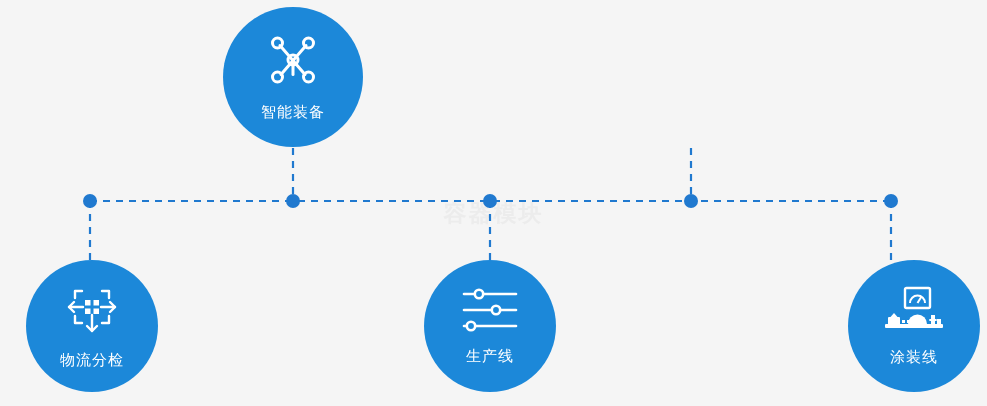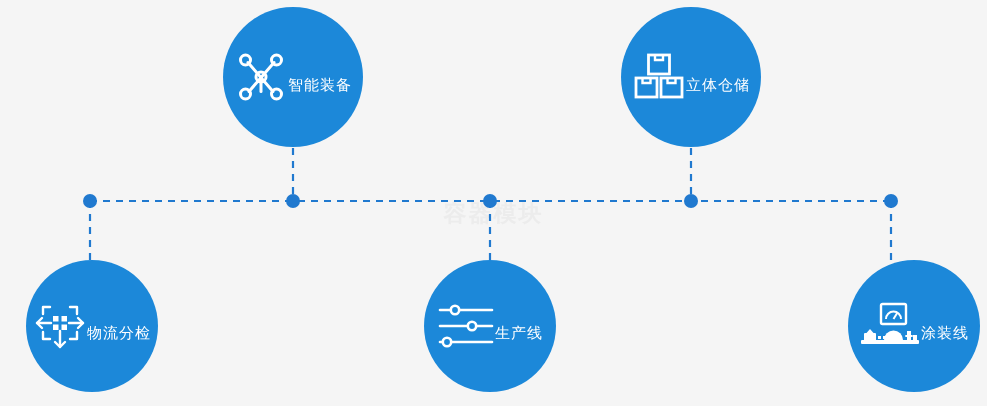--- a/index.html
+++ b/index.html
@@ -45,21 +45,21 @@
     margin-left: -7px;
     margin-top: -7px;
     border-radius: 50%;
     background: #2079cf;
   }
   .circle {
     position: absolute;
     border-radius: 50%;
     background: #1c88d9;
     display: flex;
-    flex-direction: row;
+    flex-direction: column;
     align-items: center;
     justify-content: center;
     box-sizing: border-box;
   }
   .circle .icon {
     display: block;
     line-height: 0;
   }
   .circle .circle-label {
     margin-top: 14px;
@@ -105,35 +105,20 @@
           <circle cx="42.5" cy="10" r="5"></circle>
           <circle cx="27" cy="27" r="5"></circle>
           <circle cx="11.5" cy="44" r="5"></circle>
           <circle cx="42.5" cy="44" r="5"></circle>
         </g>
       </svg>
     </span>
     <span class="circle-label">智能装备</span>
   </div>
 
-  <div class="circle top" style="left:621px; top:7px; width:140px; height:140px;">
-    <span class="icon">
-      <svg width="54" height="50" viewBox="0 0 54 50" xmlns="http://www.w3.org/2000/svg">
-        <g fill="none" stroke="#ffffff" stroke-width="2.8">
-          <rect x="16.5" y="3" width="21" height="19"></rect>
-          <path d="M23 3 v5 h8 v-5" stroke-width="2.4"></path>
-          <rect x="4" y="26" width="21" height="19"></rect>
-          <path d="M10.5 26 v5 h8 v-5" stroke-width="2.4"></path>
-          <rect x="29" y="26" width="21" height="19"></rect>
-          <path d="M35.5 26 v5 h8 v-5" stroke-width="2.4"></path>
-        </g>
-      </svg>
-    </span>
-    <span class="circle-label">立体仓储</span>
-  </div>
 
   <div class="circle bottom" style="left:26px; top:260px; width:132px; height:132px;">
     <span class="icon">
       <svg width="54" height="54" viewBox="0 0 54 54" xmlns="http://www.w3.org/2000/svg">
         <g fill="none" stroke="#ffffff" stroke-width="2.4" stroke-linecap="round" stroke-linejoin="round">
           <path d="M17 8 h-7 v7"></path>
           <path d="M37 8 h7 v7"></path>
           <path d="M10 33 v7 h7"></path>
           <path d="M44 33 v7 h-7"></path>
           <line x1="4" y1="24" x2="18" y2="24"></line>

